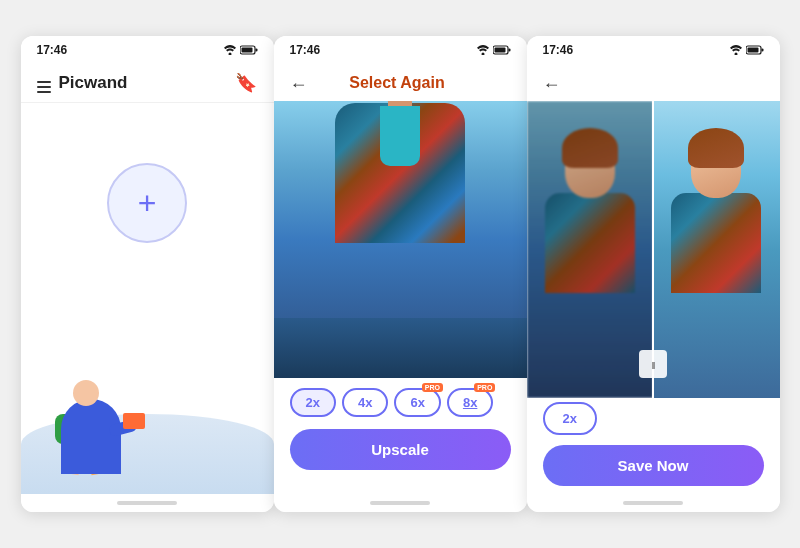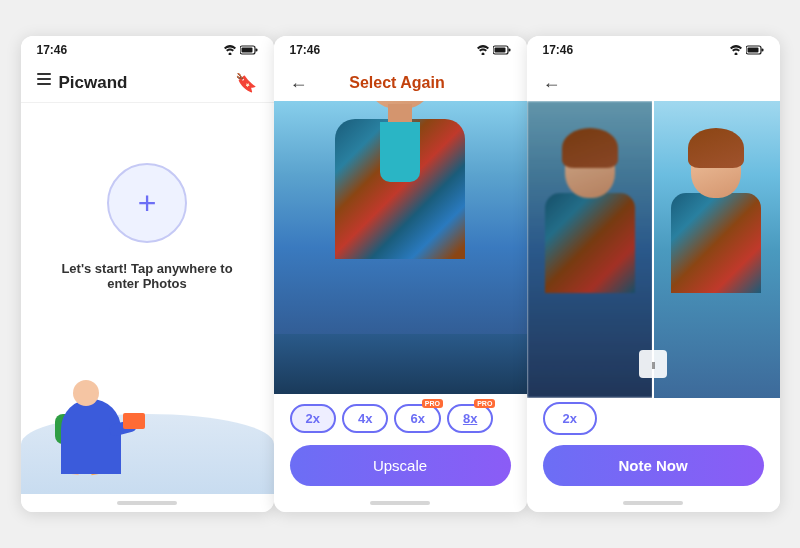--- a/index.html
+++ b/index.html
@@ -269,29 +269,29 @@
       top: -7px;
       right: -4px;
       background: #ff6b35;
       color: #fff;
       font-size: 7px;
       font-weight: 700;
       padding: 1px 3px;
       border-radius: 3px;
     }
     .upscale-btn {
-      margin: 4px 16px 8px;
+      margin: 4px 16px 24px;
       width: calc(100% - 32px);
       padding: 12px;
       background: linear-gradient(90deg, #6c6ef5, #8b5cf6);
       color: #fff;
       border: none;
       border-radius: 24px;
       font-size: 15px;
-      font-weight: 400;
+      font-weight: 700;
       cursor: pointer;
       text-align: center;
     }
     .note-text {
       font-size: 10px;
       color: #666;
       padding: 0 16px 8px;
       line-height: 1.4;
     }
     .note-text strong {
@@ -444,36 +444,35 @@
       </svg>
       <svg width="18" height="10" viewBox="0 0 18 10">
         <rect x="0" y="1" width="15" height="8" rx="2" fill="none" stroke="#1a1a1a" stroke-width="1.2"></rect>
         <rect x="15.5" y="3.5" width="2" height="3" rx="1" fill="#1a1a1a"></rect>
         <rect x="1.5" y="2.5" width="11" height="5" rx="1" fill="#1a1a1a"></rect>
       </svg>
     </div>
   </div>
 
   <div class="app-header">
-    <div style="display:flex;align-items:flex-start;gap:8px;">
+    <div style="display:flex;align-items:flex-end;gap:8px;">
       <div class="hamburger">
         <span></span>
           <span></span>
           <span></span>
       </div>
       <span class="app-title">Picwand</span>
     </div>
     <span class="thumb-icon">🔖</span>
   </div>
 
   <div class="content">
     <div class="add-circle">
       <span class="plus">+</span>
     </div>
-    <span class="prompt-text">Let's start! Tap anywhere to enter Photos</span>
   </div>
 
   <div class="illustration">
     <div class="illus-bg"></div>
     <div class="illus-figure">
       <div class="fig-backpack"></div>
       <div class="fig-leg1"></div>
       <div class="fig-leg2"></div>
       <div class="fig-body"></div>
       <div class="fig-head"></div>
@@ -595,18 +594,18 @@
     </div>
     <div class="divider-line"></div>
     <div class="divider-handle"></div>
   </div>
 
 
   <div class="bottom-actions">
     <button class="scale-btn-sm">2x</button>
   </div>
 
-  <button class="save-btn">Note Now</button>
+  <button class="save-btn">Save Now</button>
 
   <div class="bottom-bar">
     <div class="home-indicator"></div>
   </div>
 </div>
 
 </body></html>

